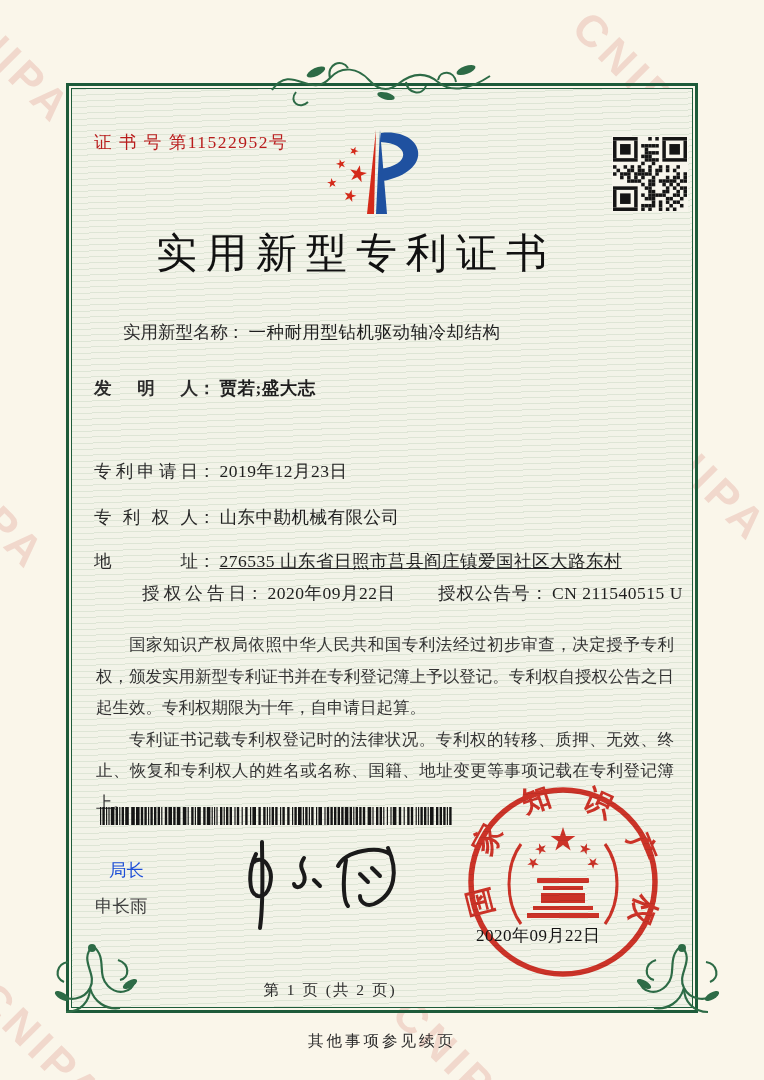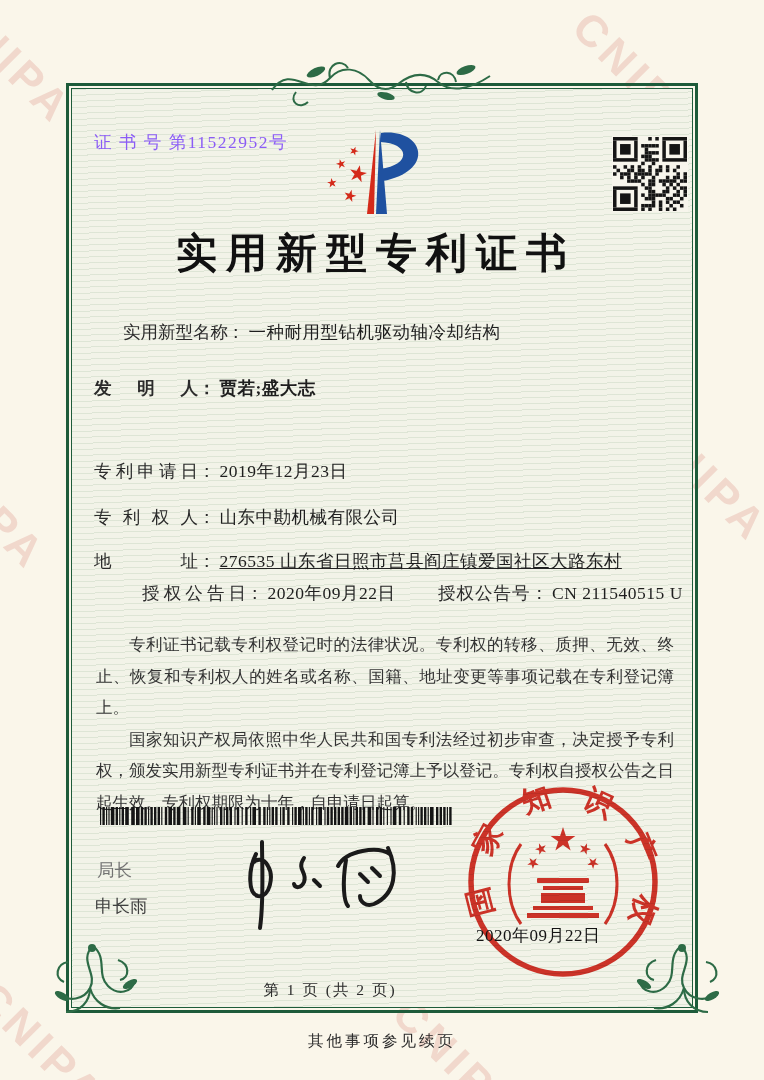--- a/index.html
+++ b/index.html
@@ -24,47 +24,47 @@
   }
   .frame-inner{
     position:absolute;inset:2px;border:1px solid #1d5b3a;
     background-color:#f2f3e8;
     background-image:repeating-linear-gradient(178deg,
       rgba(120,160,120,0.17) 0px, rgba(120,160,120,0.17) 1px,
       rgba(0,0,0,0) 1px, rgba(0,0,0,0) 6px);
   }
   .ornament{position:absolute;}
   
-  .cert-no{position:absolute;left:94px;top:130px;font-size:17.5px;letter-spacing:1.5px;color:#8b5cf6;}
+  .cert-no{position:absolute;left:94px;top:130px;font-size:17.5px;letter-spacing:1.5px;color:#b91c1c;}
   .logo{position:absolute;left:324px;top:126px;}
   .qr{position:absolute;left:612px;top:136px;background:#f7f5ec;padding:1px;}
   .title{
     position:absolute;left:0;top:226px;width:712px;text-align:center;
-    font-size:41px;font-weight:700;letter-spacing:9px;color:#111;padding-left:20px;
+    font-size:41px;font-weight:400;letter-spacing:9px;color:#111;
   }
   
   .frow{position:absolute;left:94px;height:24px;font-size:17.5px;white-space:nowrap;}
   .flabel{
     display:inline-block;width:104px;text-align:justify;text-align-last:justify;
     color:#2b2b2b;vertical-align:top;
   }
   .colon{display:inline-block;margin:0 4px 0 0;color:#2b2b2b;}
   .fval{color:#1e1e1e;letter-spacing:0.5px;}
   .grant-pub{position:absolute;left:296px;top:0;white-space:nowrap;}
   .grant-pub .flabel2{color:#2b2b2b;letter-spacing:1px;}
   
   .paras{
     position:absolute;left:96px;top:629px;width:578px;
     font-size:16.5px;line-height:31.5px;text-align:justify;color:#333;
   }
   .paras p{margin:0;text-indent:2em;}
   
   .barcode{position:absolute;left:100px;top:807px;}
   
-  .officer-title{position:absolute;left:97px;top:858px;font-size:17.5px;font-family:"Liberation Sans","DejaVu Sans",sans-serif;color:#737373;}
+  .officer-title{position:absolute;left:109px;top:858px;font-size:17.5px;font-family:"Liberation Sans","DejaVu Sans",sans-serif;color:#1d4ed8;}
   .officer-name{position:absolute;left:95px;top:894px;font-size:17.5px;font-family:"Liberation Sans","DejaVu Sans",sans-serif;color:#404040;}
   .sig{position:absolute;left:218px;top:836px;}
   
   .seal{position:absolute;left:463px;top:782px;mix-blend-mode:multiply;opacity:0.94;}
   .seal-date{
     position:absolute;left:476px;top:924px;font-size:17px;letter-spacing:0.5px;
     color:#141414;white-space:nowrap;
   }
   .pagination{position:absolute;left:0;top:980px;width:660px;text-align:center;font-size:15.5px;color:#2b2b2b;letter-spacing:2px;}
   .footer-note{position:absolute;left:0;top:1031px;width:764px;text-align:center;font-size:15.5px;color:#2b2b2b;letter-spacing:3px;}
@@ -310,22 +310,22 @@
     <span class="flabel">地址</span><span class="colon">：</span><span class="fval">276535 山东省日照市莒县阎庄镇爱国社区大路东村</span>
   </div>
   <div class="frow" style="top:581px;margin-left:48px;">
     <span class="flabel">授权公告日</span><span class="colon">：</span><span class="fval">2020年09月22日</span>
     <span class="grant-pub">
       <span class="flabel2">授权公告号</span><span class="colon">：</span><span class="fval">CN 211540515 U</span>
     </span>
   </div>
 
   <div class="paras">
+    <p>国家知识产权局依照中华人民共和国专利法经过初步审查，决定授予专利权，颁发实用新型专利证书并在专利登记簿上予以登记。专利权自授权公告之日起生效。专利权期限为十年，自申请日起算。</p>
     <p>专利证书记载专利权登记时的法律状况。专利权的转移、质押、无效、终止、恢复和专利权人的姓名或名称、国籍、地址变更等事项记载在专利登记簿上。</p>
-    <p>国家知识产权局依照中华人民共和国专利法经过初步审查，决定授予专利权，颁发实用新型专利证书并在专利登记簿上予以登记。专利权自授权公告之日起生效。专利权期限为十年，自申请日起算。</p>
   </div>
 
   <svg id="barcode-svg" class="barcode" width="358" height="18" viewBox="0 0 358 18">
       <rect x="0.0" y="0" width="1.2" height="18" fill="#151515"></rect>
       <rect x="2.4" y="0" width="2.4" height="18" fill="#151515"></rect>
       <rect x="6.0" y="0" width="1.2" height="18" fill="#151515"></rect>
       <rect x="8.4" y="0" width="1.2" height="18" fill="#151515"></rect>
       <rect x="10.8" y="0" width="3.6" height="18" fill="#151515"></rect>
       <rect x="15.6" y="0" width="2.4" height="18" fill="#151515"></rect>
       <rect x="19.2" y="0" width="1.2" height="18" fill="#151515"></rect>

